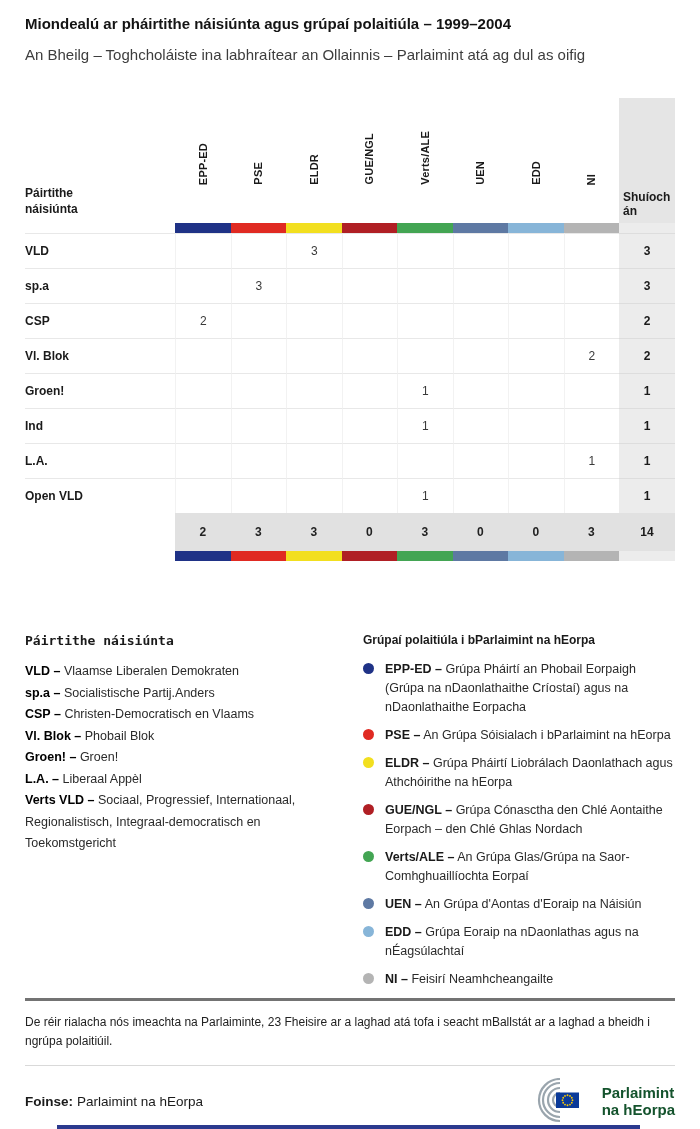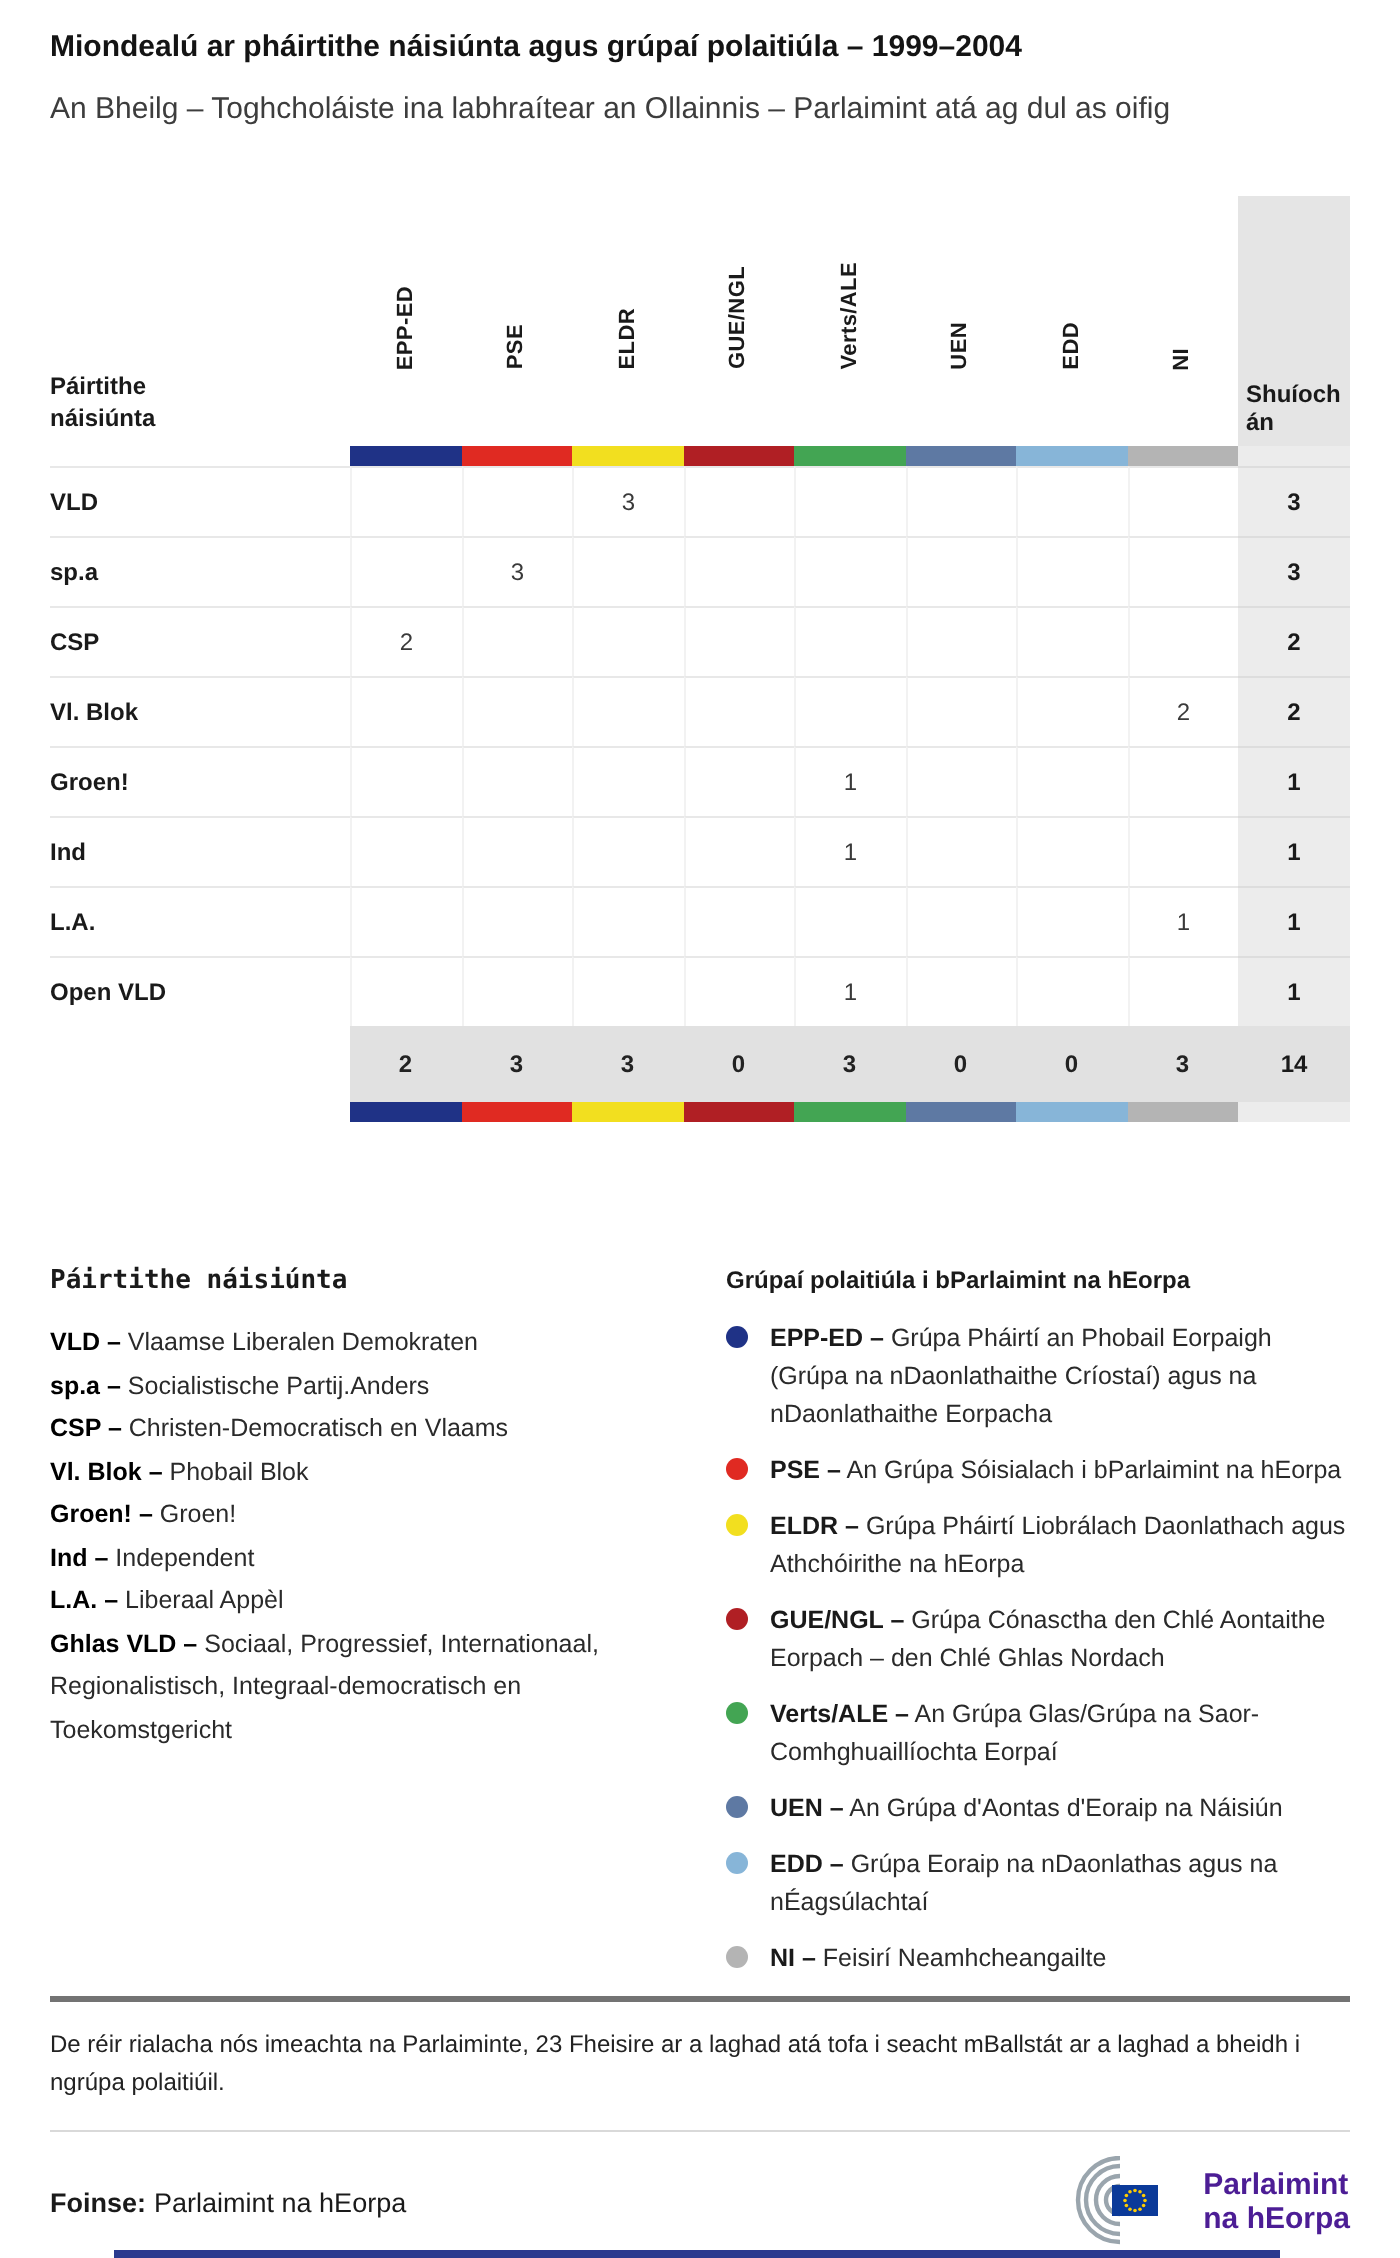--- a/index.html
+++ b/index.html
@@ -69,21 +69,21 @@
     margin-top: 0; width: 650px;
     border-top: 3px solid #737373; border-bottom: 1px solid #d9d9d9;
     padding: 12px 0 14px 0; font-size: 12px; line-height: 19px; color: #222;
   }
 
   
   .footer { width: 650px; margin-top: 12px; display: flex; justify-content: space-between; align-items: center; }
   .source { font-size: 13.5px; color: #1a1a1a; }
   .source b { margin-right: 4px; }
   .logo { display: flex; align-items: center; }
-  .logo-text { margin-left: 10px; font-size: 15px; font-weight: bold; color: #4c1d95; line-height: 17px; }
+  .logo-text { margin-left: 10px; font-size: 15px; font-weight: bold; color: #14532d; line-height: 17px; }
 
   .bottom-bar { position: absolute; bottom: 0; left: 57px; width: 583px; height: 4px; background: #2b3a8e; }
 </style>
 </head>
 <body>
 
 <div class="page">
 
   <div class="title">Miondealú ar pháirtithe náisiúnta agus grúpaí polaitiúla – 1999–2004</div>
   <div class="subtitle">An Bheilg – Toghcholáiste ina labhraítear an Ollainnis – Parlaimint atá ag dul as oifig</div>
@@ -244,23 +244,22 @@
   </div>
 
   <div class="legend">
     <div class="leg-left">
       <div class="leg-title-mono">Páirtithe náisiúnta</div>
       <div class="party-item"><b>VLD –</b> <span>Vlaamse Liberalen Demokraten</span></div>
       <div class="party-item"><b>sp.a –</b> <span>Socialistische Partij.Anders</span></div>
       <div class="party-item"><b>CSP –</b> <span>Christen-Democratisch en Vlaams</span></div>
       <div class="party-item"><b>Vl. Blok –</b> <span>Phobail Blok</span></div>
       <div class="party-item"><b>Groen! –</b> <span>Groen!</span></div>
-      <div class="party-item"><b>Ind –</b> <span>Independent</span></div>
       <div class="party-item"><b>L.A. –</b> <span>Liberaal Appèl</span></div>
-      <div class="party-item"><b>Ghlas VLD –</b> <span>Sociaal, Progressief, Internationaal, Regionalistisch, Integraal-democratisch en Toekomstgericht</span></div>
+      <div class="party-item"><b>Verts VLD –</b> <span>Sociaal, Progressief, Internationaal, Regionalistisch, Integraal-democratisch en Toekomstgericht</span></div>
     </div>
     <div class="leg-right">
       <div class="leg-title">Grúpaí polaitiúla i bParlaimint na hEorpa</div>
       <div class="group-item"><span class="dot" style="background: rgb(31, 50, 134);"></span><b>EPP-ED –</b> <span>Grúpa Pháirtí an Phobail Eorpaigh (Grúpa na nDaonlathaithe Críostaí) agus na nDaonlathaithe Eorpacha</span></div>
       <div class="group-item"><span class="dot" style="background: rgb(224, 42, 34);"></span><b>PSE –</b> <span>An Grúpa Sóisialach i bParlaimint na hEorpa</span></div>
       <div class="group-item"><span class="dot" style="background: rgb(242, 223, 31);"></span><b>ELDR –</b> <span>Grúpa Pháirtí Liobrálach Daonlathach agus Athchóirithe na hEorpa</span></div>
       <div class="group-item"><span class="dot" style="background: rgb(176, 31, 36);"></span><b>GUE/NGL –</b> <span>Grúpa Cónasctha den Chlé Aontaithe Eorpach – den Chlé Ghlas Nordach</span></div>
       <div class="group-item"><span class="dot" style="background: rgb(67, 165, 83);"></span><b>Verts/ALE –</b> <span>An Grúpa Glas/Grúpa na Saor-Comhghuaillíochta Eorpaí</span></div>
       <div class="group-item"><span class="dot" style="background: rgb(94, 121, 163);"></span><b>UEN –</b> <span>An Grúpa d'Aontas d'Eoraip na Náisiún</span></div>
       <div class="group-item"><span class="dot" style="background: rgb(135, 181, 216);"></span><b>EDD –</b> <span>Grúpa Eoraip na nDaonlathas agus na nÉagsúlachtaí</span></div>

